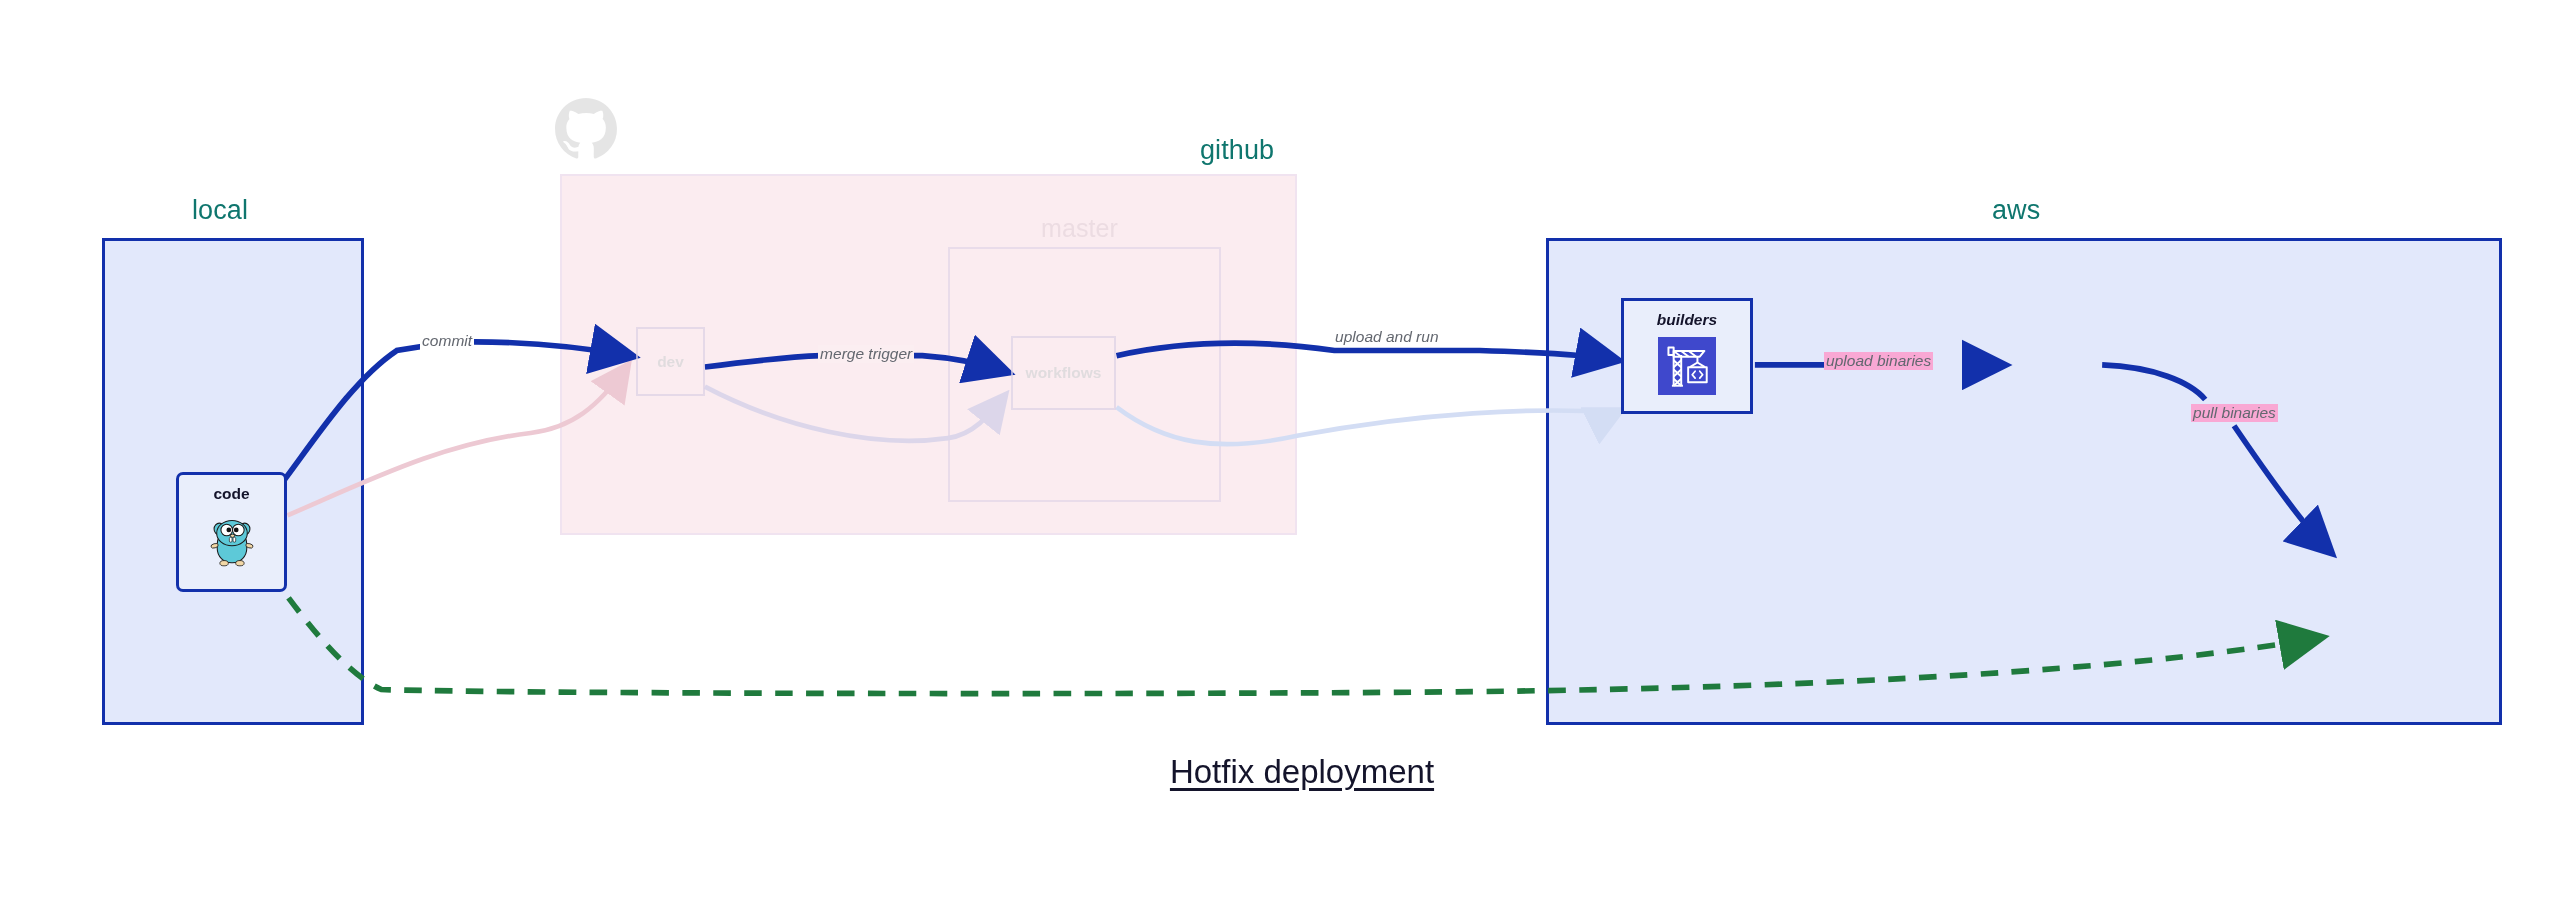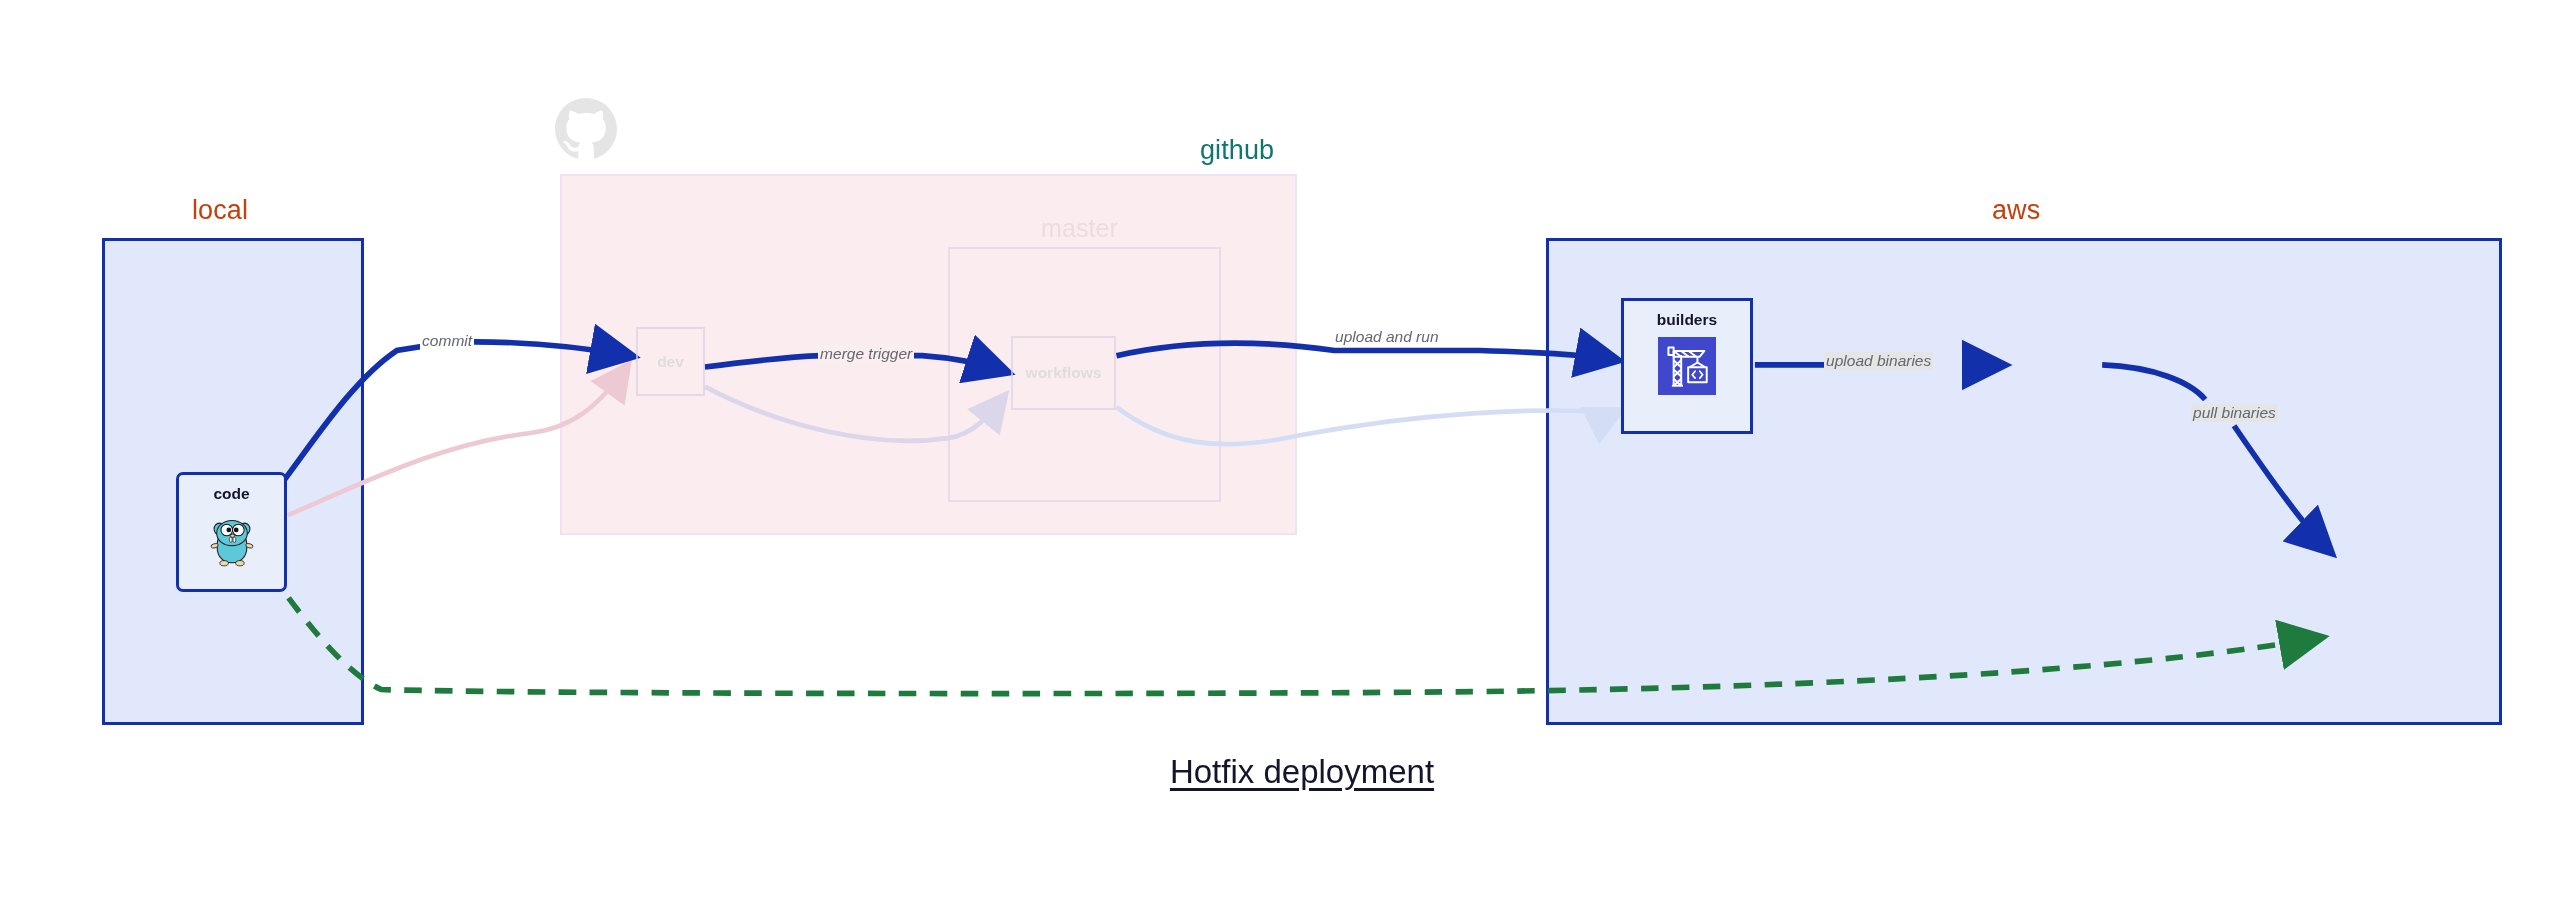--- a/index.html
+++ b/index.html
@@ -40,21 +40,21 @@
   .cluster.master {
     left: 948px; top: 247px; width: 273px; height: 255px;
     background: transparent;
     border: 2.1px solid #ddd2e6;
     opacity: 0.62;
   }
 
   .cluster-label {
     position: absolute;
     font-size: 27px;
-    color: #c2410c;
+    color: #0f766e;
     white-space: nowrap;
     letter-spacing: 0.1px;
   }
   .cluster-label.local-lbl  { left: 192px;  top: 195px; }
   .cluster-label.aws-lbl    { left: 1992px; top: 195px; }
   .cluster-label.github-lbl { left: 1200px; top: 135px; color: #0f766e; }
   .cluster-label.master-lbl { left: 1041px; top: 214px; color: #ecdce2; font-size: 25px; }
 
   
   .octocat {
@@ -82,21 +82,21 @@
     line-height: 1;
     white-space: nowrap;
   }
   .node .node-icon {
     margin-top: 9.3px;
     width: 58px; height: 58px;
     display: block;
   }
 
   .node.code     { left: 176px;  top: 472px;  width: 111px; height: 120px; border-radius: 7px; }
-  .node.builders { left: 1621px; top: 298px;  width: 132px; height: 136px; }
+  .node.builders { left: 1621px; top: 298px;  width: 132px; height: 116px; font-style: italic; }
   .node.s3       { left: 2008px; top: 298px;  width: 93px; height: 123px; }
   .node.ec2      { left: 2330px; top: 556px; width: 101px; height: 123px; }
 
   
   .node.ghost {
     background: transparent;
     border: 2.1px solid #ddd2e6;
     opacity: .72;
     justify-content: center;
     padding-top: 0;
@@ -120,21 +120,21 @@
   .edge-label {
     position: absolute;
     font-size: 15.5px;
     font-style: italic;
     color: #63676f;
     white-space: nowrap;
     background: #ffffff;
     padding: 0 2.1px;
   }
   .edge-label.on-pink { background: #fbeef1; }
-  .edge-label.on-blue { background: #e5e5e5; }
+  .edge-label.on-blue { background: #f9a8d4; }
 
   .lbl-commit        { left: 392px;  top: 332px; margin-left: 28px; }
   .lbl-merge         { left: 818px; top: 345px; }
   .lbl-upload-run    { left: 1333px; top: 328px; }
   .lbl-upload-bin    { left: 1824px; top: 352px; }
   .lbl-pull-bin      { left: 2191px; top: 404px; }
 
   
   #diagram-title {
     position: absolute;

